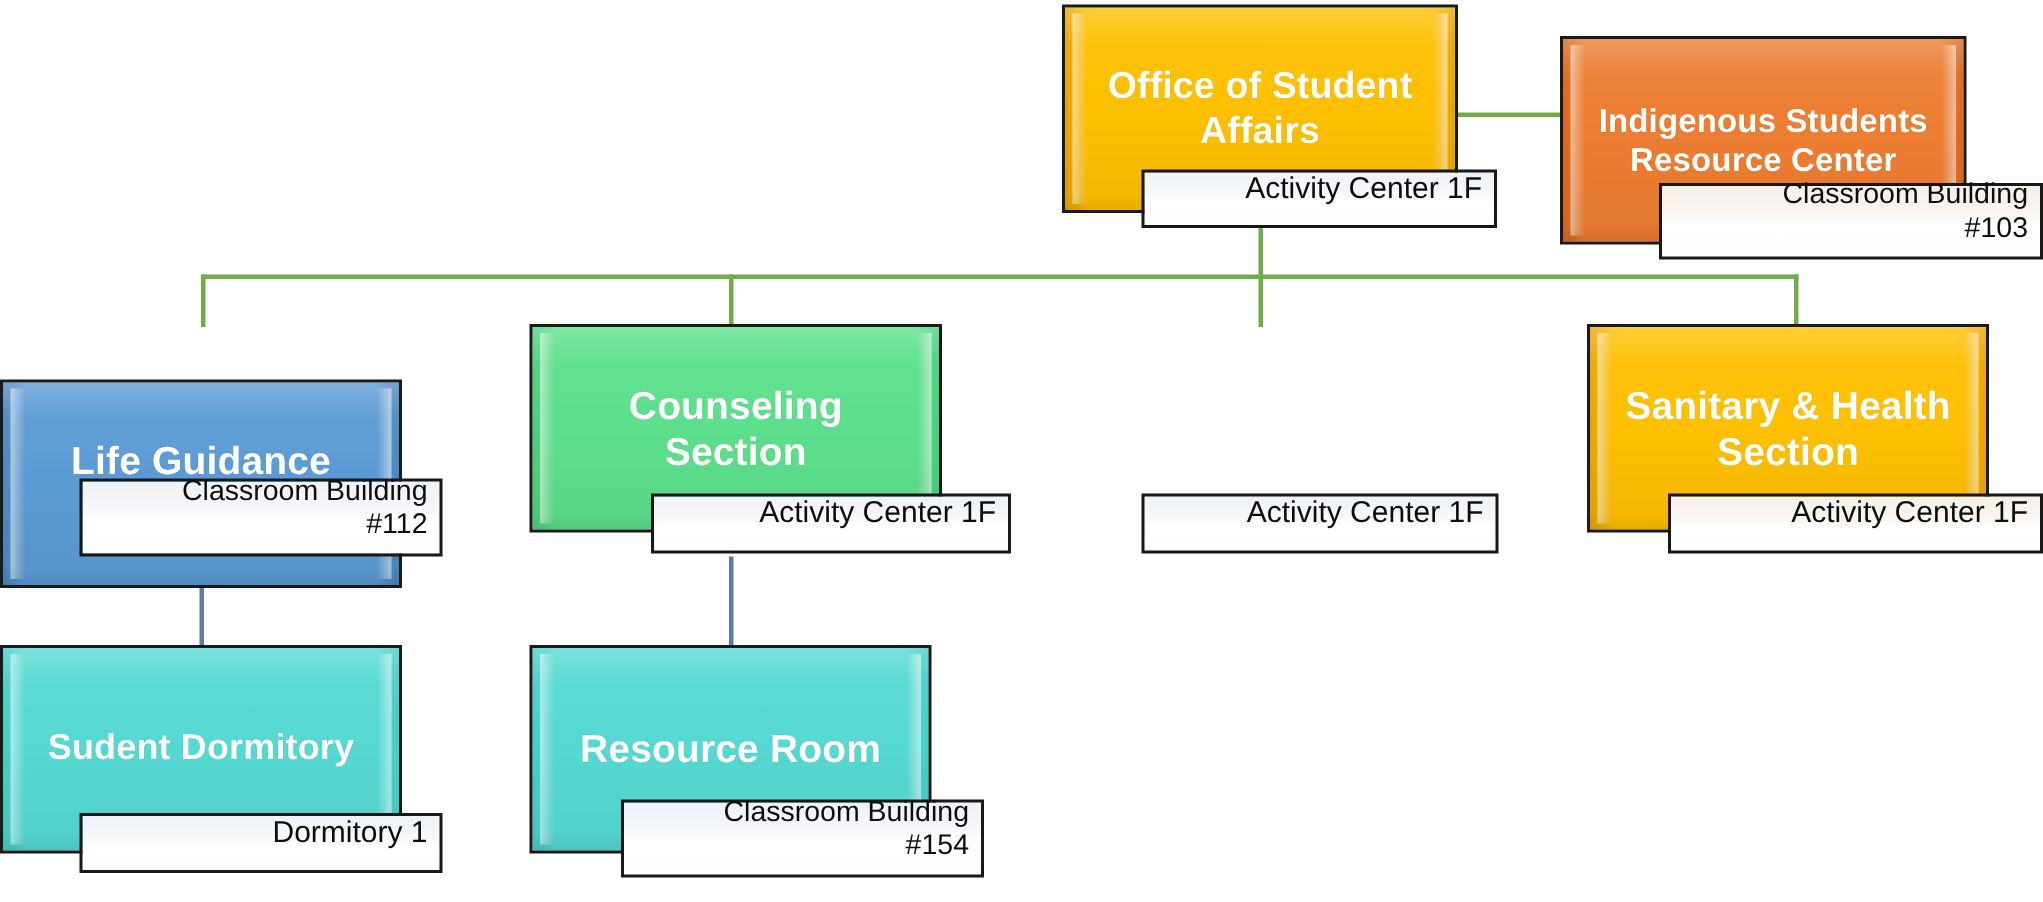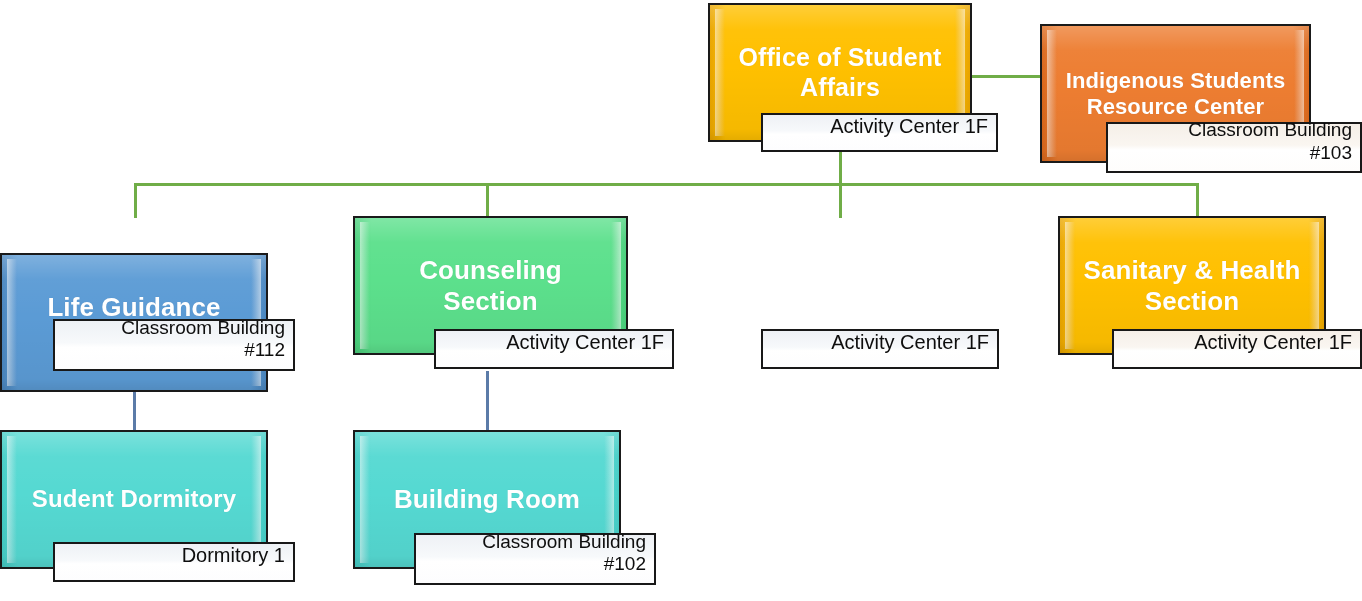--- a/index.html
+++ b/index.html
@@ -167,20 +167,20 @@
   </div>
 
   <div class="node c-teal" style="left:0px; top:430px; width:268px; height:139px; font-size:24px;">
     <span class="node-label">Sudent Dormitory</span>
   </div>
   <div class="callout" style="left:53px; top:542px; width:242px; height:40px; font-size:20px;">
     <span>Dormitory 1</span>
   </div>
 
   <div class="node c-teal" style="left:353px; top:430px; width:268px; height:139px; font-size:26px;">
-    <span class="node-label">Building Room</span>
+    <span class="node-label">Resource Room</span>
   </div>
   <div class="callout" style="left:414px; top:533px; width:242px; height:52px; font-size:19px; flex-direction:column; align-items:flex-end; justify-content:center;">
     <span>Classroom Building</span>
-    <span>#102</span>
+    <span>#154</span>
   </div>
 
 </div>
 
 </body></html>

